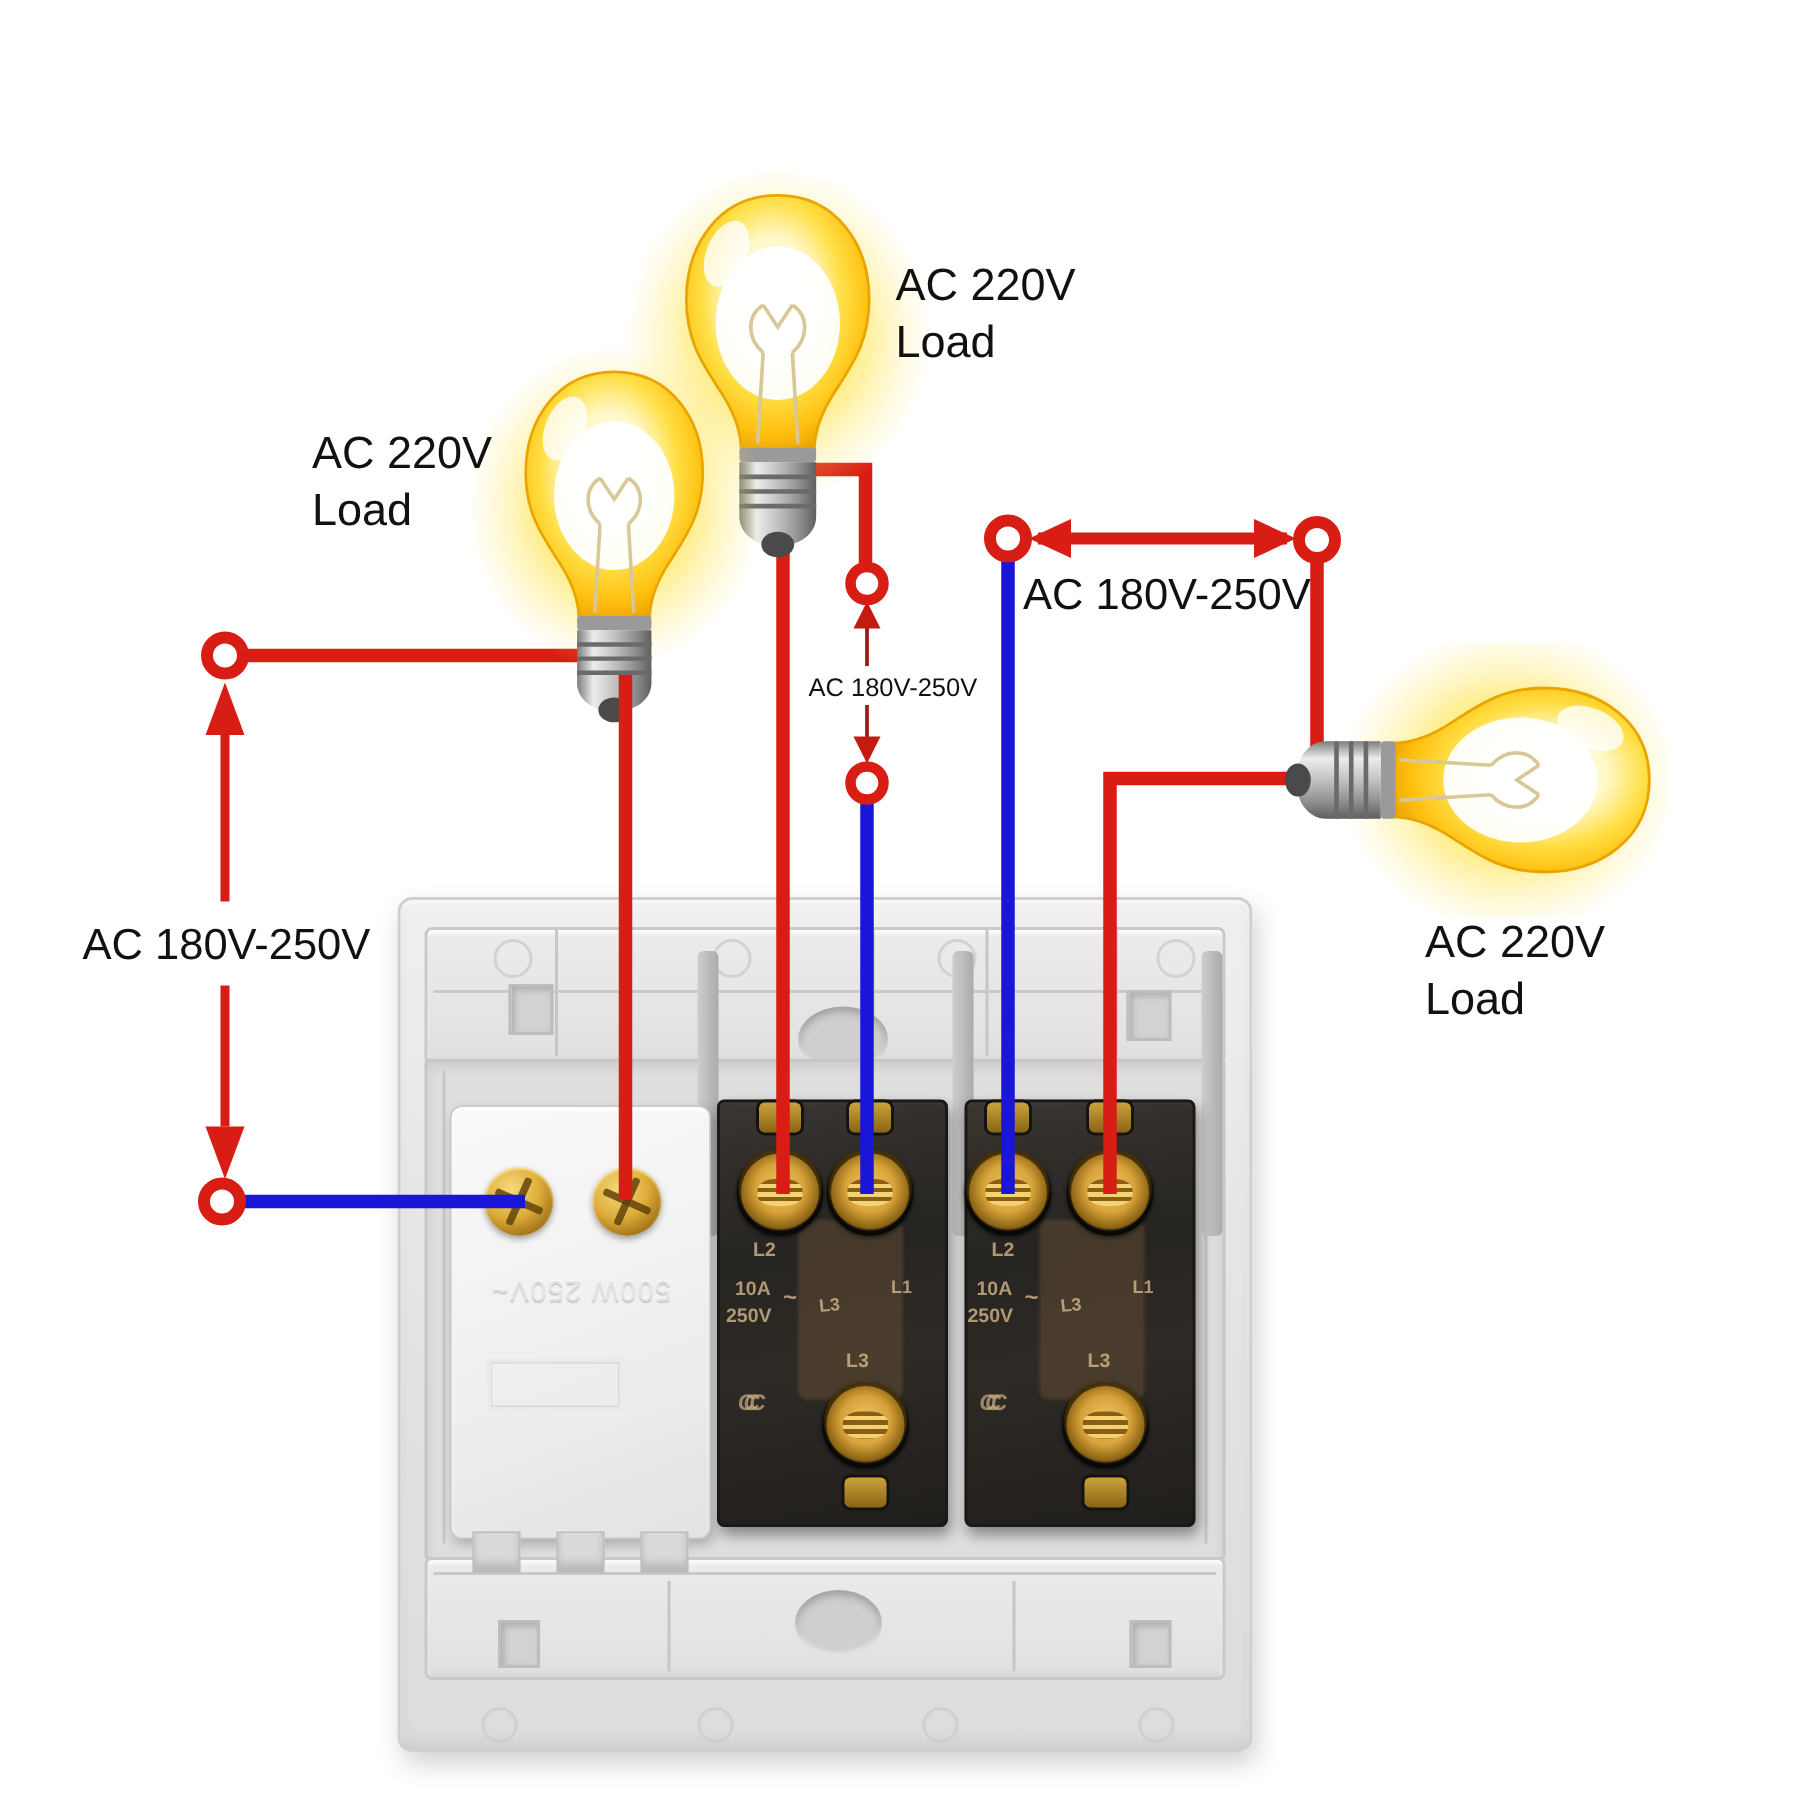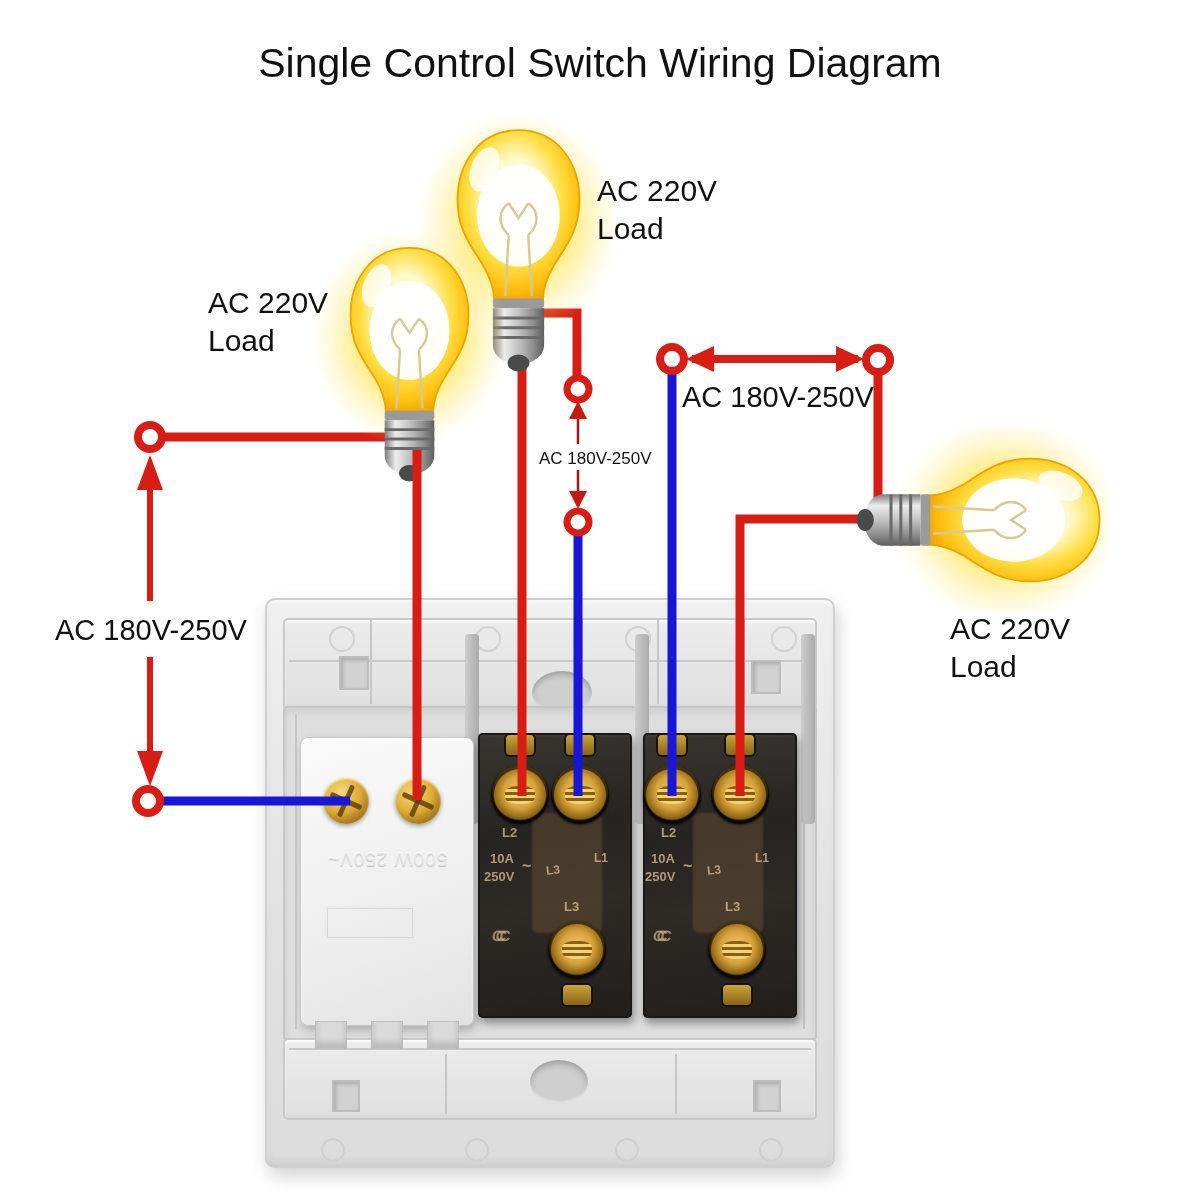--- a/index.html
+++ b/index.html
@@ -107,21 +107,20 @@
         <stop offset="0%" stop-color="#7d7d7d"></stop>
         <stop offset="22%" stop-color="#ececec"></stop>
         <stop offset="50%" stop-color="#c2c2c2"></stop>
         <stop offset="78%" stop-color="#8f8f8f"></stop>
         <stop offset="100%" stop-color="#5f5f5f"></stop>
       </linearGradient>
     </defs>
   </svg>
 
   
-  <div class="abs title">Single Control Switch Wiring Diagram</div>
 
   
   <div class="abs panel">
     <div class="band band-top">
       <div class="rib-v" style="left:85px;top:0;height:84px;"></div>
       <div class="rib-v" style="left:296px;top:0;height:84px;"></div>
       <div class="rib-v" style="left:372px;top:0;height:84px;"></div>
       <div class="rib-v" style="left:458px;top:0;height:84px;"></div>
       <div class="rib-h" style="left:4px;top:40px;width:522px;"></div>
       <div class="dimple" style="left:44px;top:6px;width:22px;height:22px;"></div>

